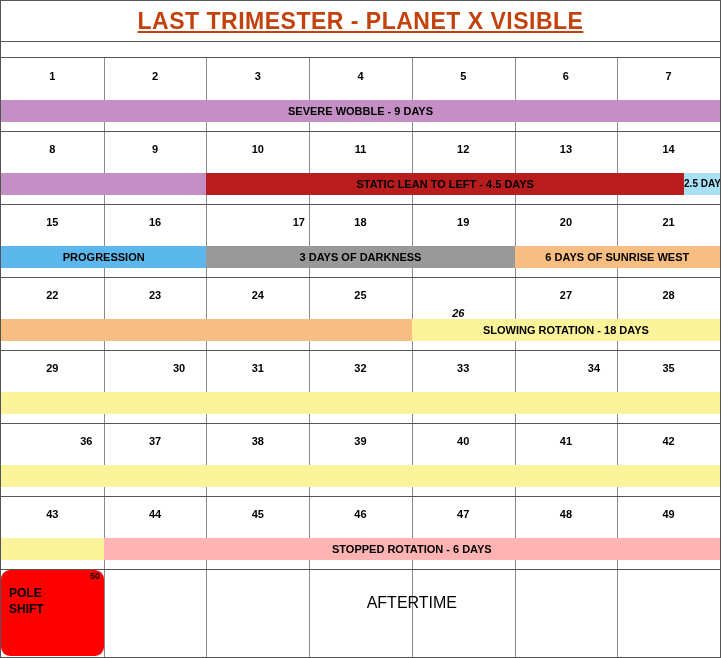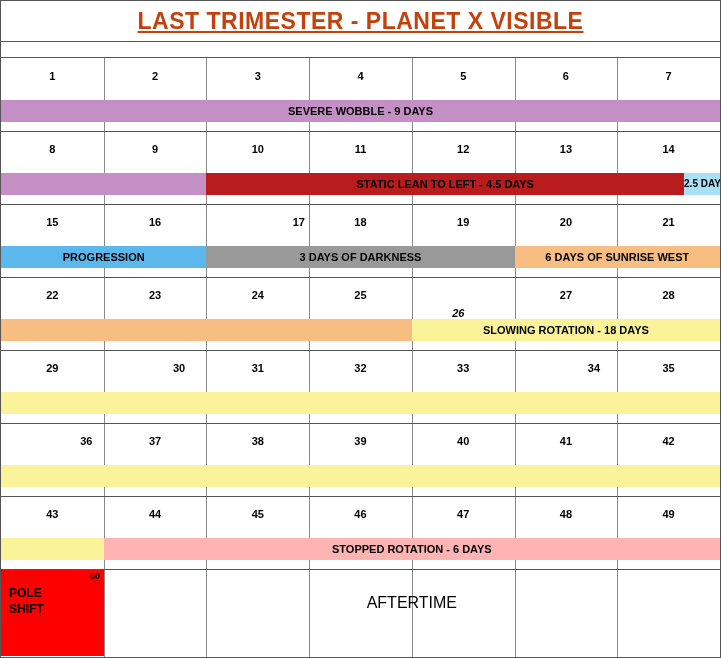--- a/index.html
+++ b/index.html
@@ -99,20 +99,21 @@
   }
   .bar.small {
     font-size: 10px;
   }
   
   .pole-shift {
     position: absolute;
     background: #ff0000;
     box-sizing: border-box;
     color: #000000;
+    border-radius: 9px;
   }
   .pole-shift .ps-num {
     position: absolute;
     right: 4px;
     top: 1px;
     font-size: 9px;
     font-weight: bold;
   }
   .pole-shift .ps-l1 {
     position: absolute;

